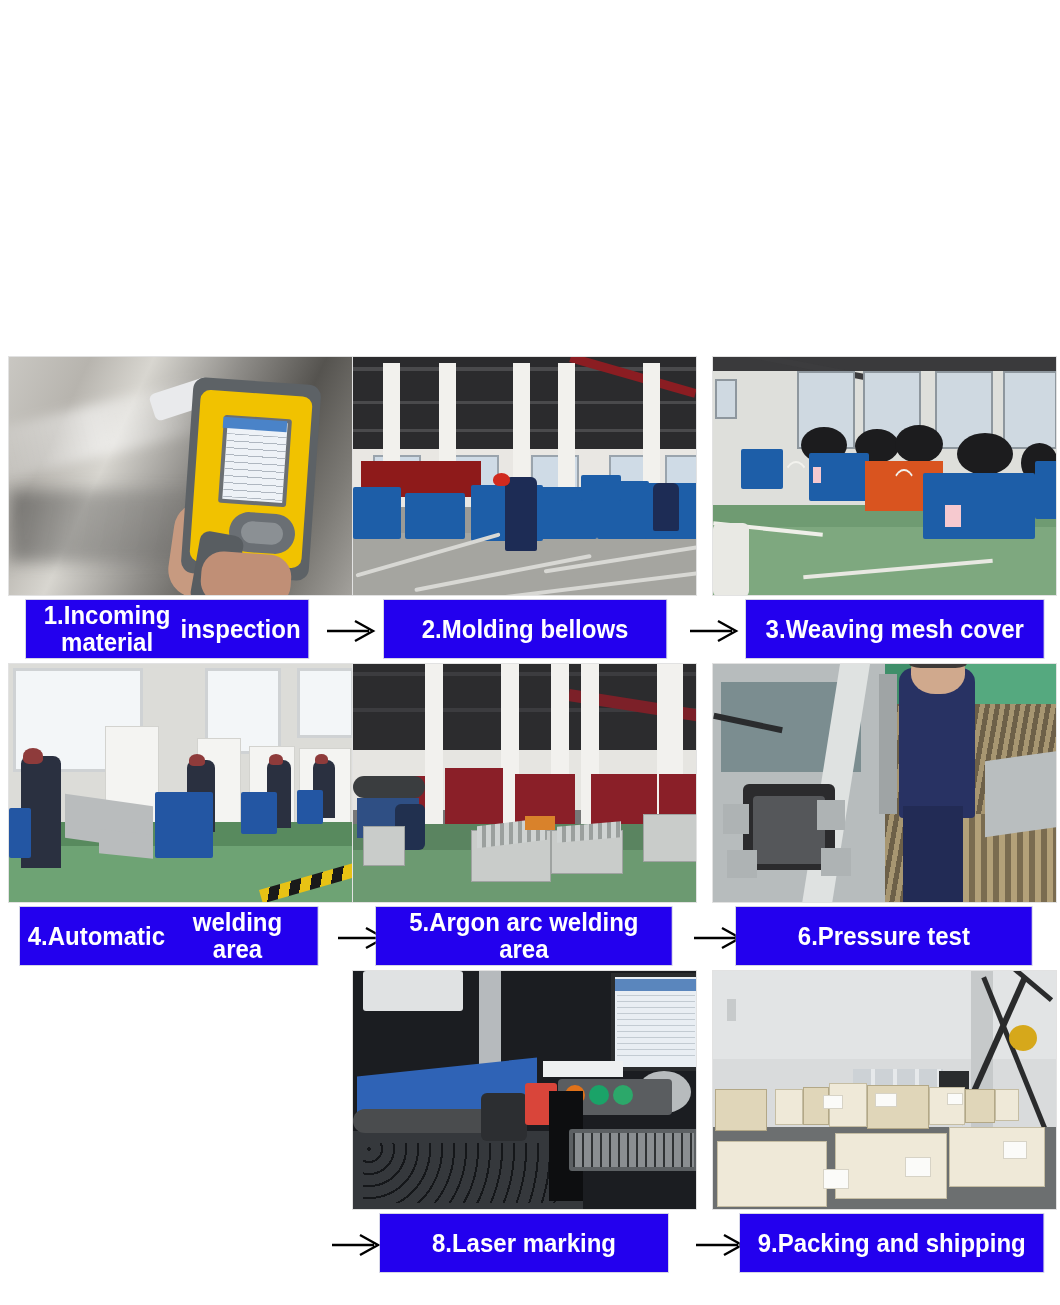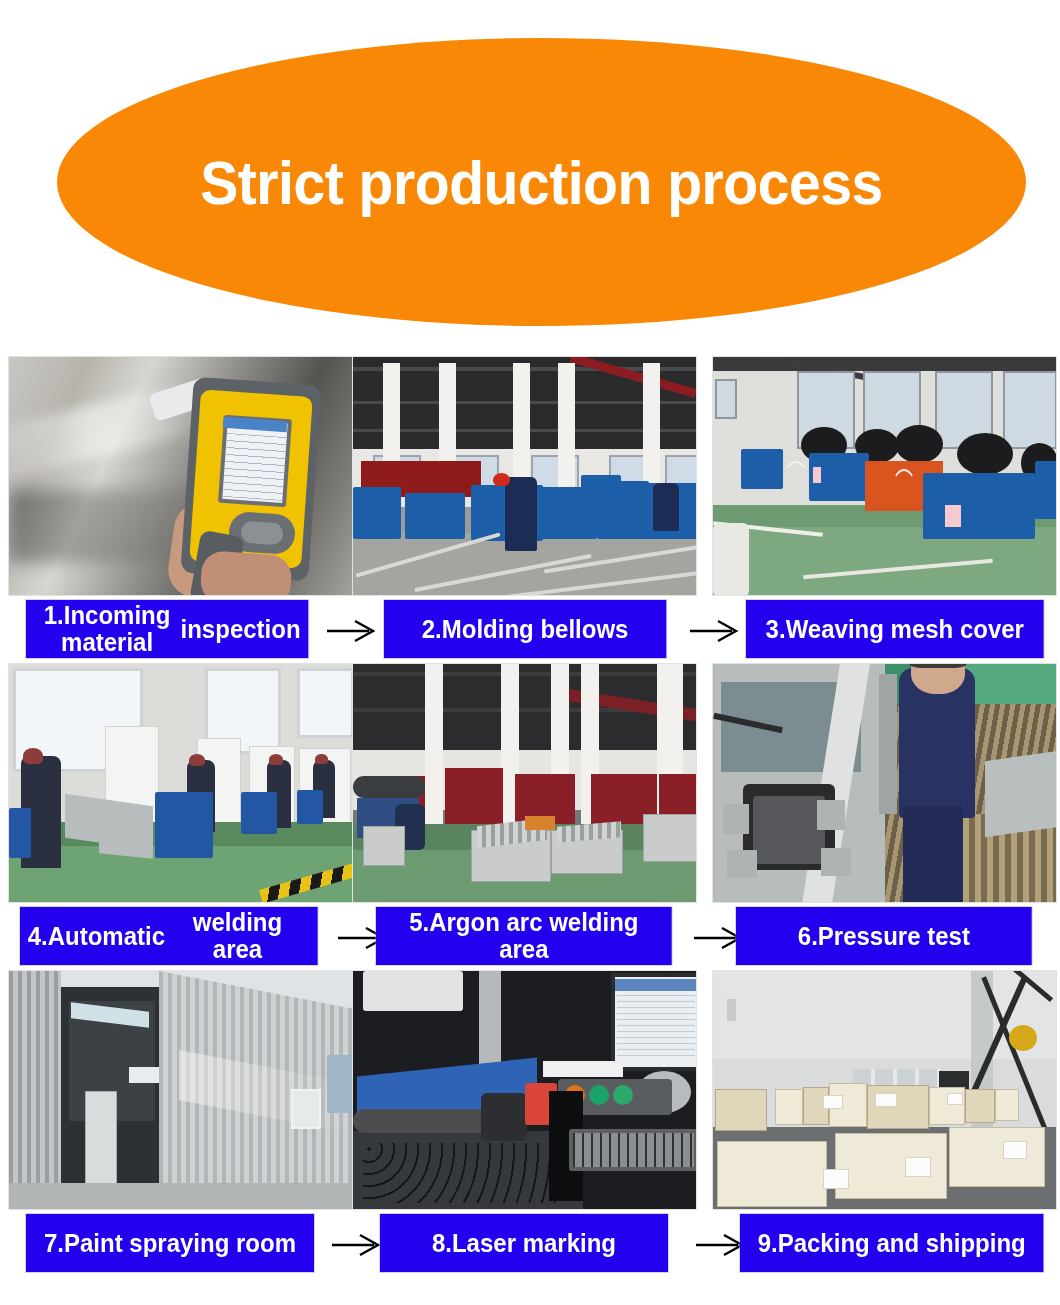--- a/index.html
+++ b/index.html
@@ -246,24 +246,20 @@
   .p9-lbl { background:#fbfbf9; border:1px solid #d7d3c6; }
   .p9-doc { left:140px; top:98px; width:90px; height:30px;
     background: repeating-linear-gradient(90deg,#cdd2d6 0 18px,#e6e9eb 18px 22px); }
   .p9-tv { left:226px; top:100px; width:30px; height:22px; background:#2a2c2e; }
 </style>
 </head>
 <body>
 
 <div class="page">
 
-  <div class="banner">
-    <div class="banner-ellipse"></div>
-    <div class="banner-title">Strict production process</div>
-  </div>
 
   <div class="grid">
 
     <div class="row r0">
 
       <div class="cell c0">
         <div class="photo">
           <div class="p1-bg"></div>
             <div class="p1-sheen"></div>
             <div class="p1-sheen2"></div>
@@ -465,37 +461,20 @@
           <div class="p6-head"></div>
             <div class="p6-hair"></div>
           <div class="p6-bin"></div>
         </div>
         <div class="label-bar">6.Pressure test</div>
       </div>
     </div>
 
     <div class="row r2">
 
-      <div class="cell c0">
-        <div class="photo">
-          <div class="p7-sky"></div>
-          <div class="p7-bay"></div>
-            <div class="p7-bay-in"></div>
-          <div class="p7-skylight"></div>
-          <div class="p7-sign"></div>
-          <div class="p7-door"></div>
-          <div class="p7-wall"></div>
-            <div class="p7-wall-sheen"></div>
-          <div class="p7-left"></div>
-          <div class="p7-win2"></div>
-          <div class="p7-bldg"></div>
-          <div class="p7-ground"></div>
-        </div>
-        <div class="label-bar">7.Paint spraying room</div>
-      </div>
 
       <svg class="arrow a0" viewBox="0 0 54 26">
         <path d="M2 13 H44 M30 3 L48 13 L30 23" fill="none" stroke="#000" stroke-width="2.4"></path>
       </svg>
 
       <div class="cell c1">
         <div class="photo">
           <div class="p8-bg"></div>
           <div class="p8-head"></div>
           <div class="p8-column"></div>

